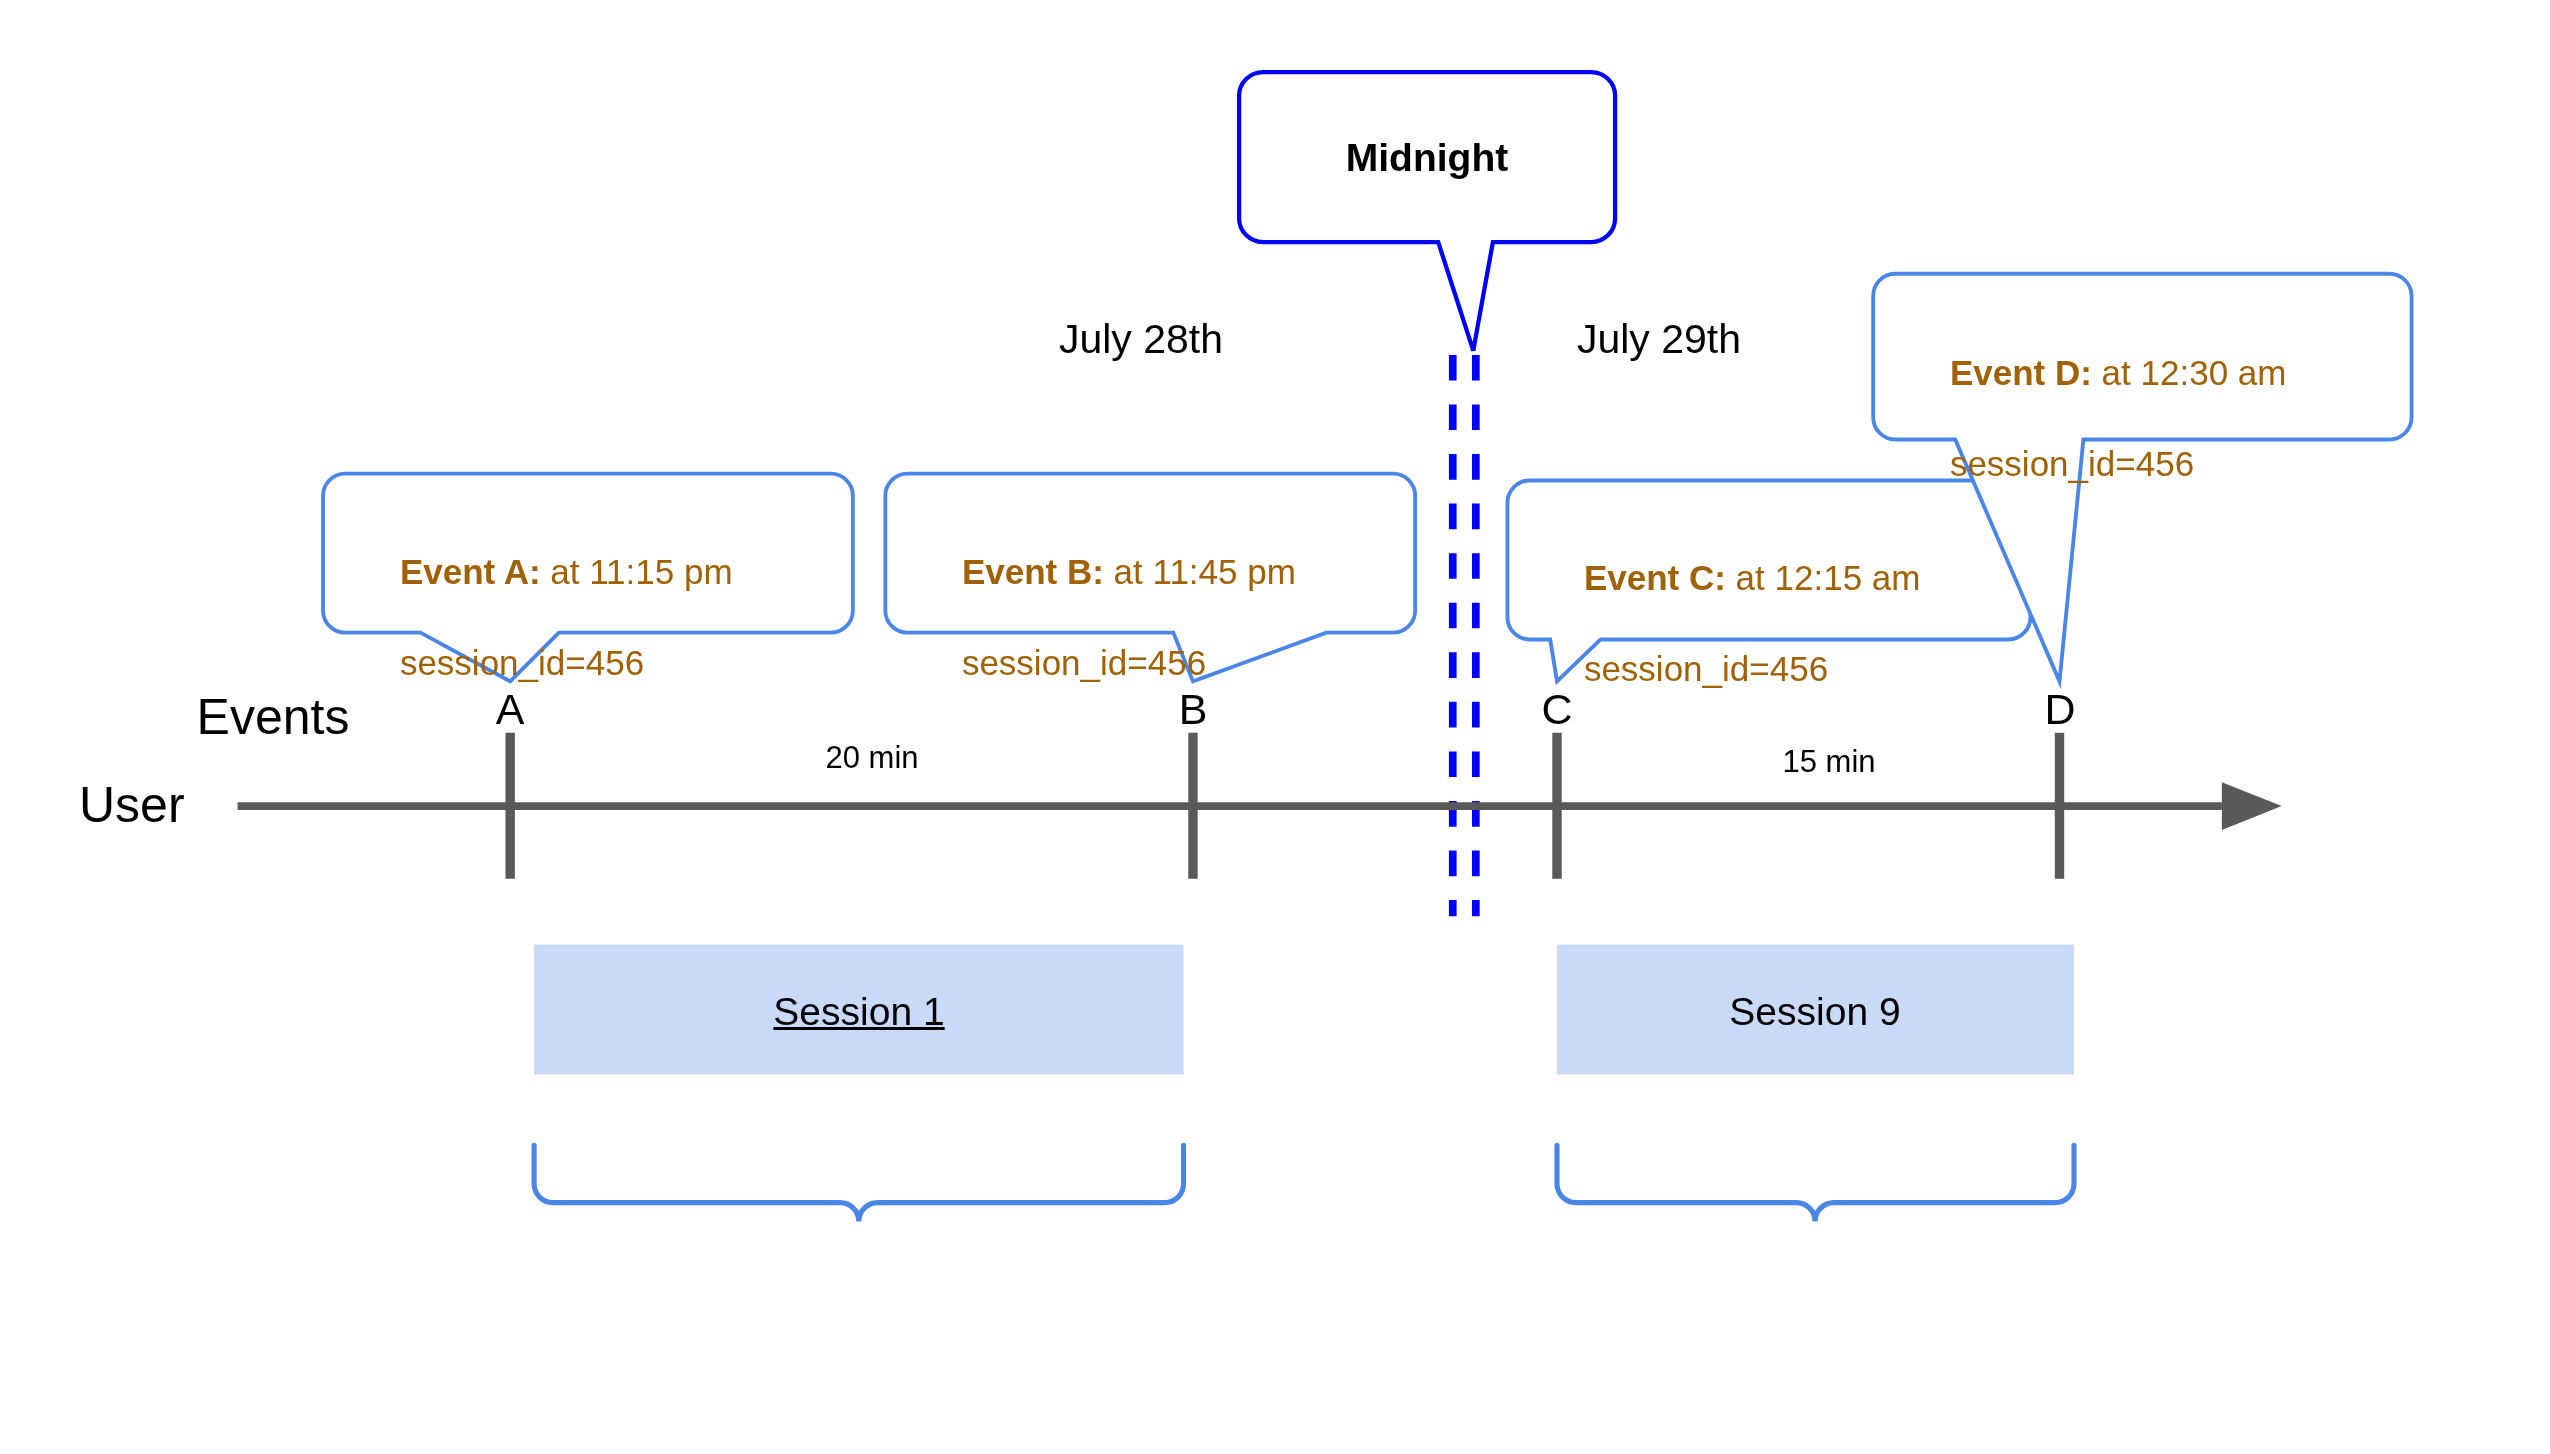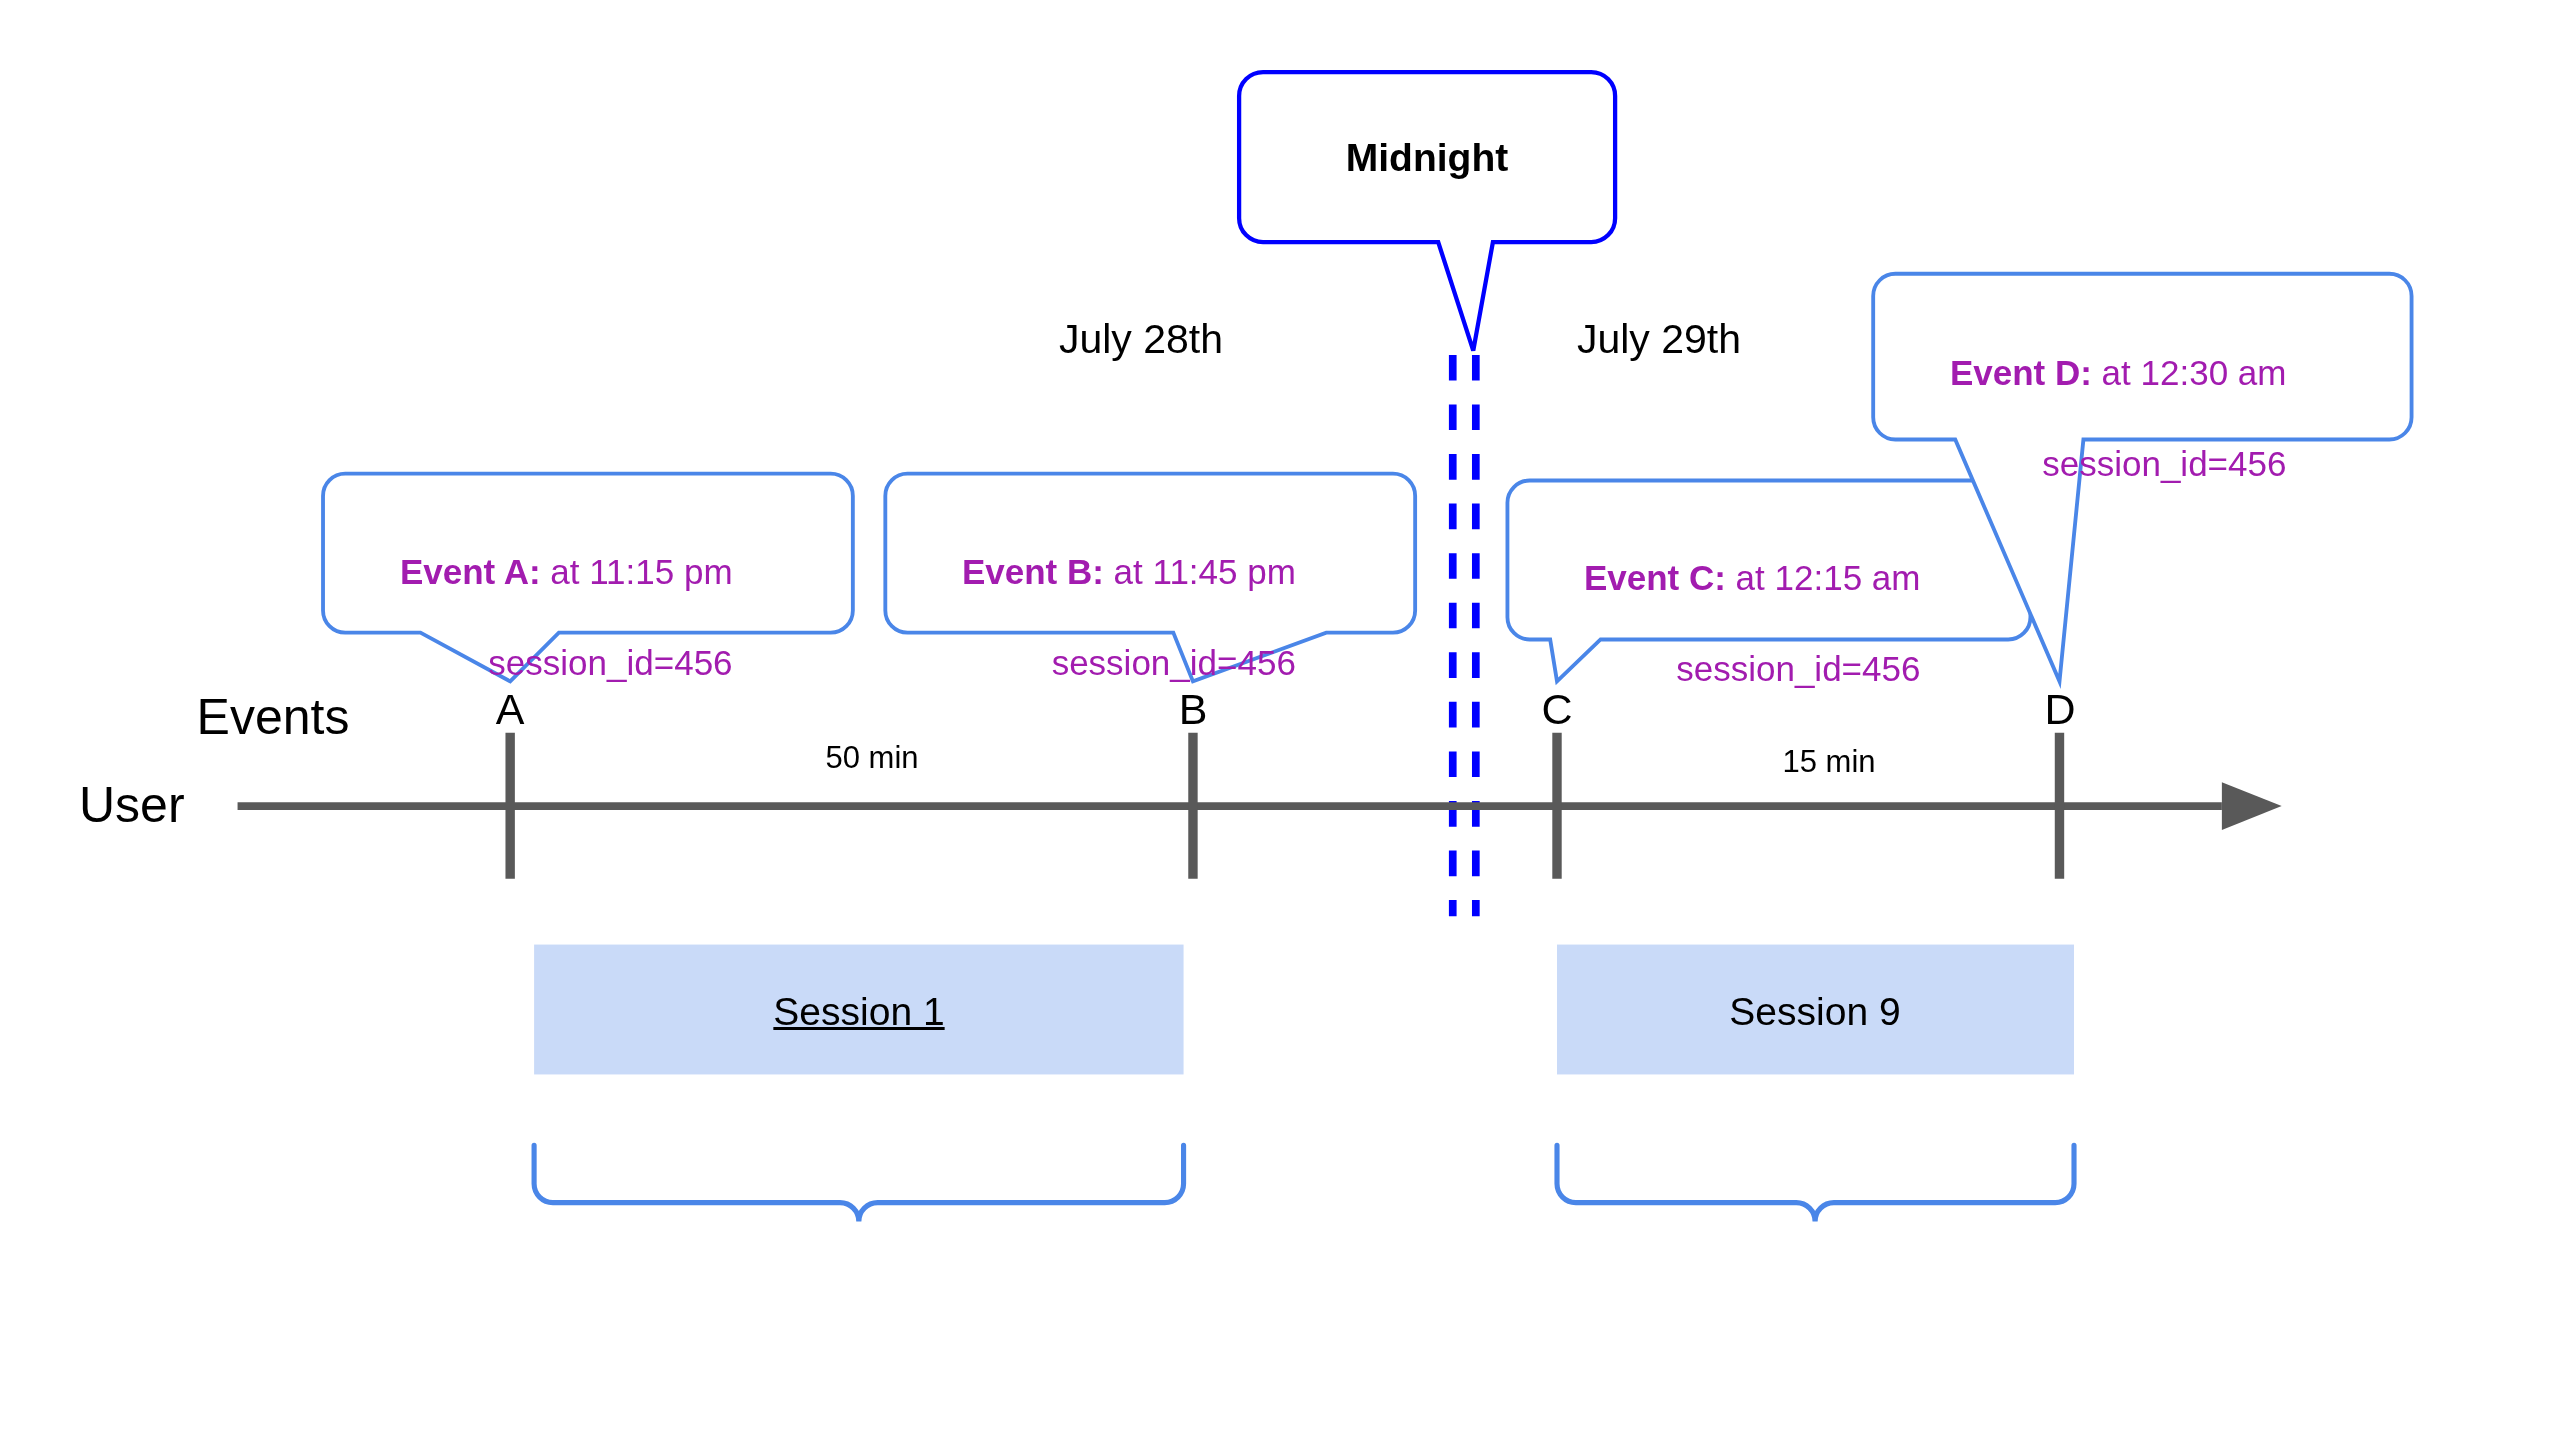--- a/index.html
+++ b/index.html
@@ -28,22 +28,21 @@
   .lbl {
     position: absolute;
     white-space: pre;
     line-height: 1.18;
   }
   .callout-text {
     position: absolute;
     white-space: pre;
     line-height: 1.30;
     font-size: 35px;
-    color: #a21caf;
-    text-align: right;
+    color: #a16207;
   }
   .callout-text b { font-weight: bold; }
   .axis-label-user {
     font-size: 50px;
   }
   .axis-label-events {
     font-size: 50px;
   }
   .tick-letter {
     font-size: 43px;
@@ -222,21 +221,21 @@
 
   <div class="lbl axis-label-events center" style="left:273px; top:688px;">Events</div>
 
   <div class="lbl axis-label-user" style="left:79px; top:776px;">User</div>
 
   <div class="lbl tick-letter center" style="left:510px; top:684px;">A</div>
   <div class="lbl tick-letter center" style="left:1193px; top:684px;">B</div>
   <div class="lbl tick-letter center" style="left:1557px; top:684px;">C</div>
   <div class="lbl tick-letter center" style="left:2060px; top:684px;">D</div>
 
-  <div class="lbl dur-label center" style="left:872px; top:740px;">50 min</div>
+  <div class="lbl dur-label center" style="left:872px; top:740px;">20 min</div>
   <div class="lbl dur-label center" style="left:1829px; top:744px;">15 min</div>
 
   <div class="lbl session-label center" style="left:859px; top:989px;text-decoration:underline;">Session 1</div>
   <div class="lbl session-label center" style="left:1815px; top:989px;">Session 9</div>
 
 
 </div>
 
 
 </body></html>

